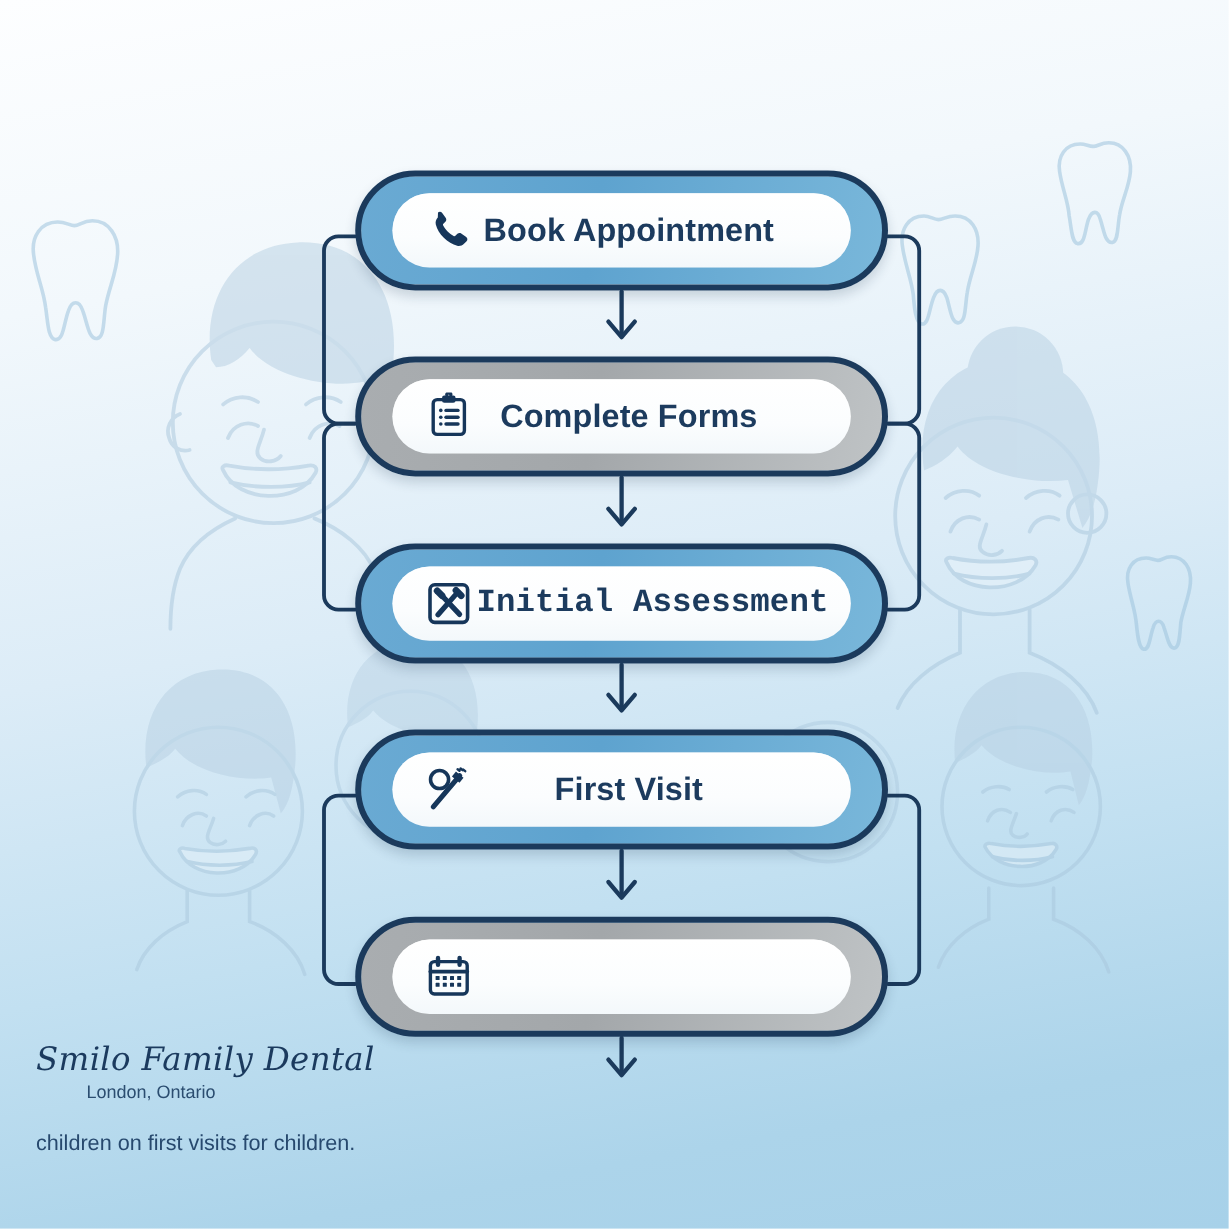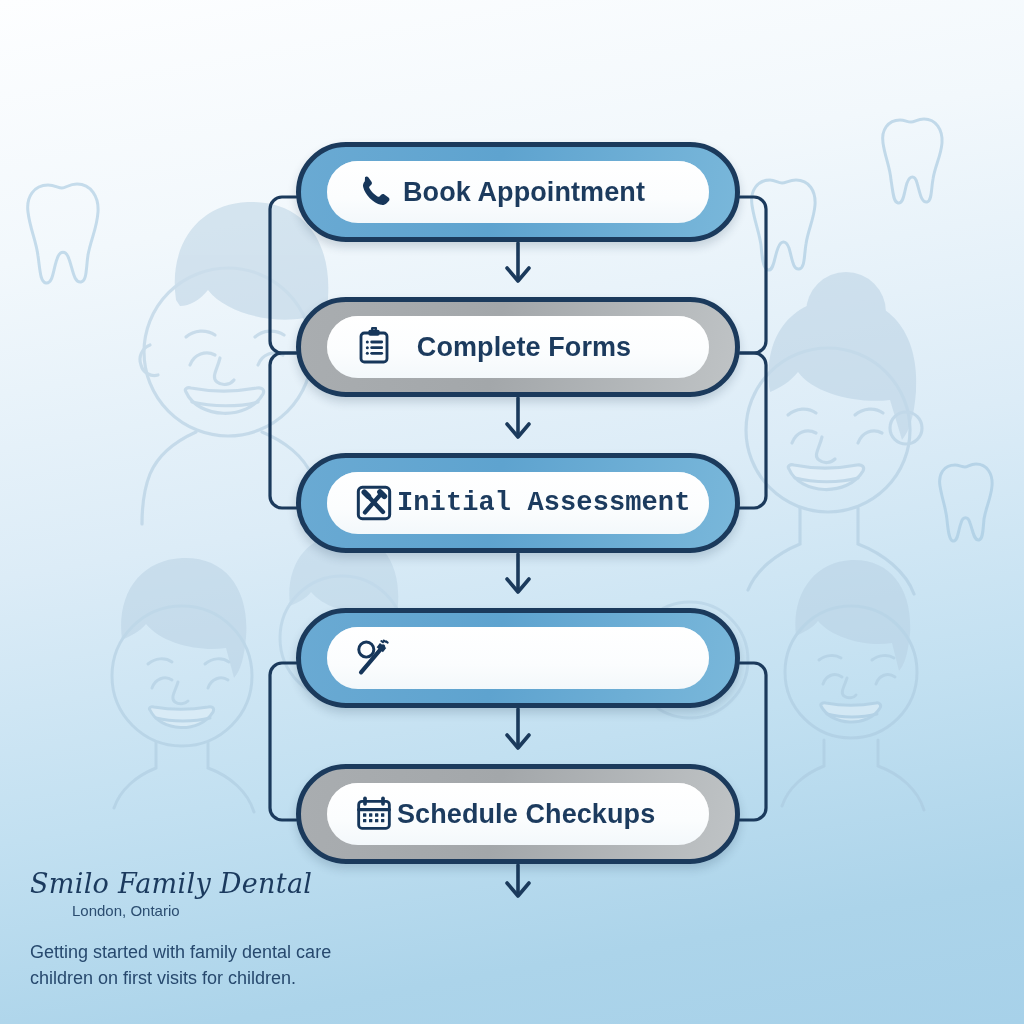--- a/index.html
+++ b/index.html
@@ -260,20 +260,21 @@
   <div class="step blue" id="s4">
     <div class="inner">
       <span class="icon">
         <svg width="42" height="42" viewBox="0 0 24 24" fill="none" stroke="currentColor" stroke-width="1.7" stroke-linecap="round" stroke-linejoin="round">
           <circle cx="7.6" cy="7.2" r="4.3"></circle>
           <path d="M4.6 20.2 L17.2 5.4" stroke-width="2.4"></path>
           <path d="M15.4 3.4 l3.6 2.9 -1.9 2.4 -3.6 -2.9z" fill="currentColor" stroke="none"></path>
           <path d="M16.2 2.3 l.9 .7 M17.6 2.0 l.9 .7 M18.9 2.5 l.9 .7" stroke-width="1.2"></path>
         </svg>
       </span>
+      <span class="label">First Visit</span>
     </div>
   </div>
 
   <div class="step gray" id="s5">
     <div class="inner">
       <span class="icon">
         <svg width="40" height="40" viewBox="0 0 24 24" fill="none" stroke="currentColor" stroke-width="1.7" stroke-linecap="round" stroke-linejoin="round">
           <rect x="2.8" y="4.4" width="18.4" height="16.2" rx="2"></rect>
           <path d="M2.8 9.4 H21.2" stroke-width="1.9"></path>
           <path d="M6.6 2.6 v3.4" stroke-width="2.2"></path>
@@ -283,27 +284,25 @@
             <rect x="9" y="11.6" width="2" height="2" rx=".3"></rect>
             <rect x="12.6" y="11.6" width="2" height="2" rx=".3"></rect>
             <rect x="16.2" y="11.6" width="2" height="2" rx=".3"></rect>
             <rect x="5.4" y="15" width="2" height="2" rx=".3"></rect>
             <rect x="9" y="15" width="2" height="2" rx=".3"></rect>
             <rect x="12.6" y="15" width="2" height="2" rx=".3"></rect>
             <rect x="16.2" y="15" width="2" height="2" rx=".3"></rect>
           </g>
         </svg>
       </span>
-      <span class="label">Schedule Checkups</span>
     </div>
   </div>
 
   <div id="brand">
     <div class="brand-name">Smilo Family Dental</div>
     <div class="brand-sub">London, Ontario</div>
   </div>
 
   <div id="caption">
-    <div>Getting started with family dental care</div>
     <div>children on first visits for children.</div>
   </div>
 
 </div>
 
 </body></html>

